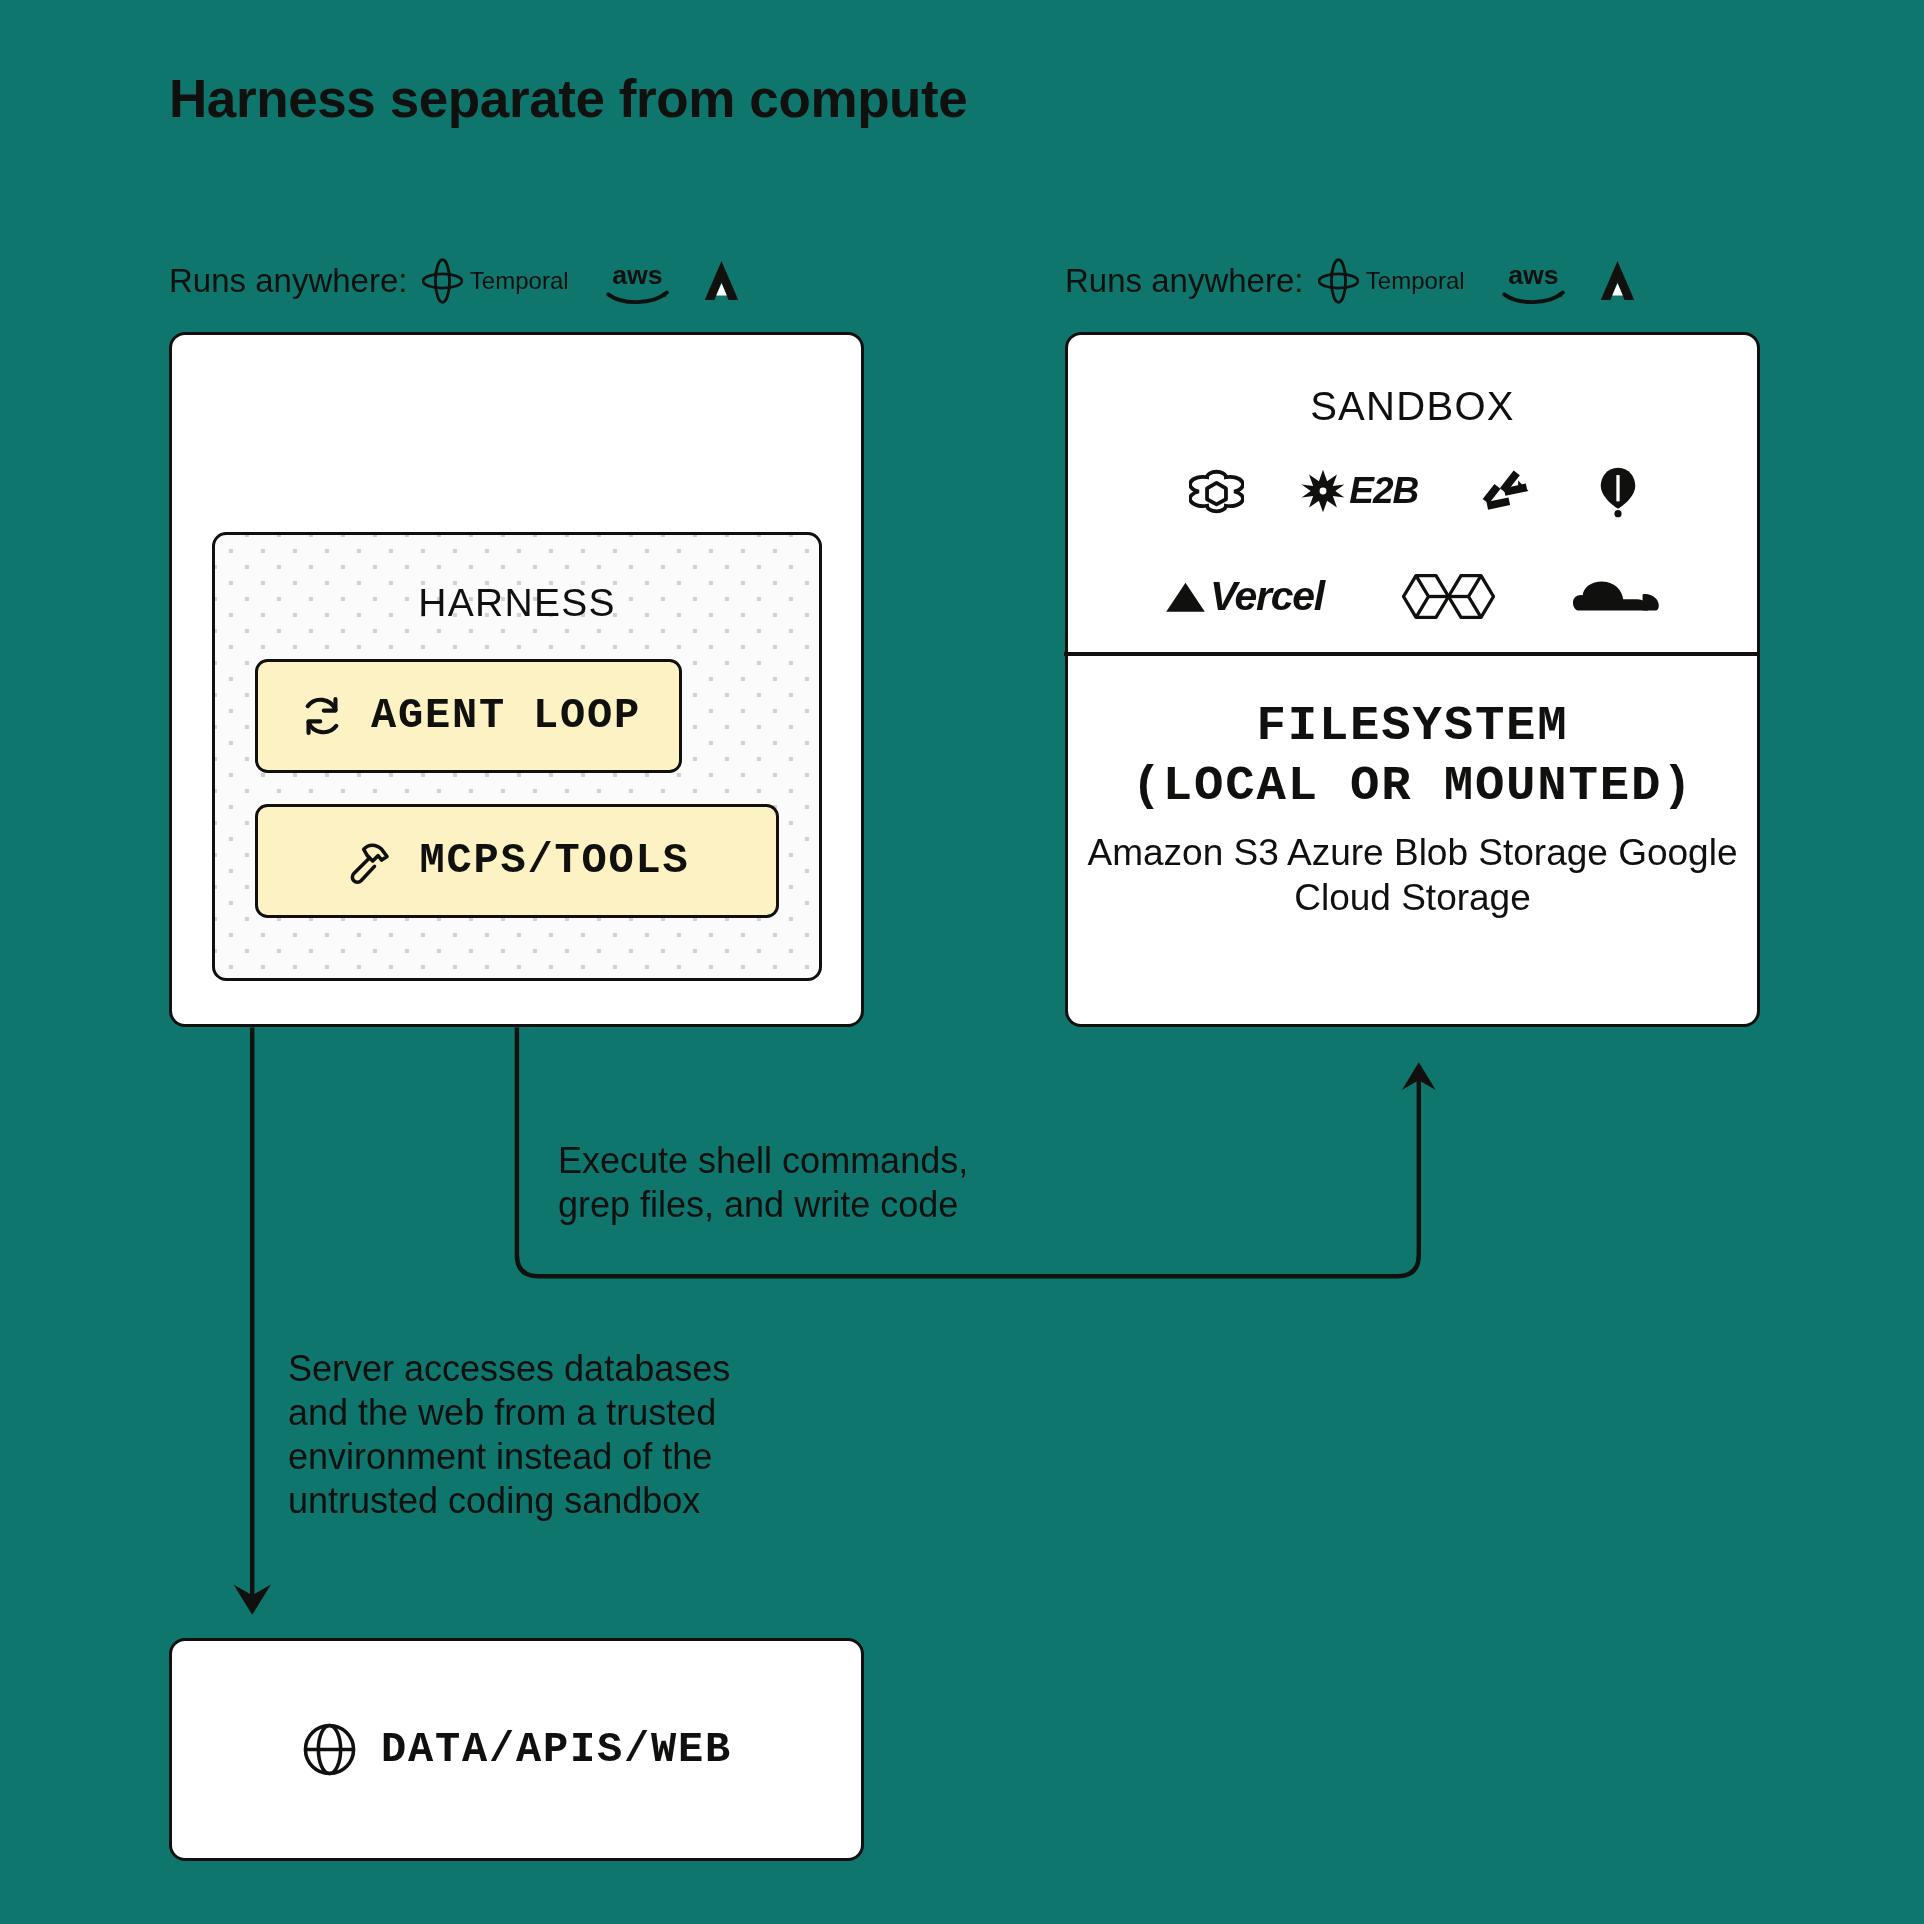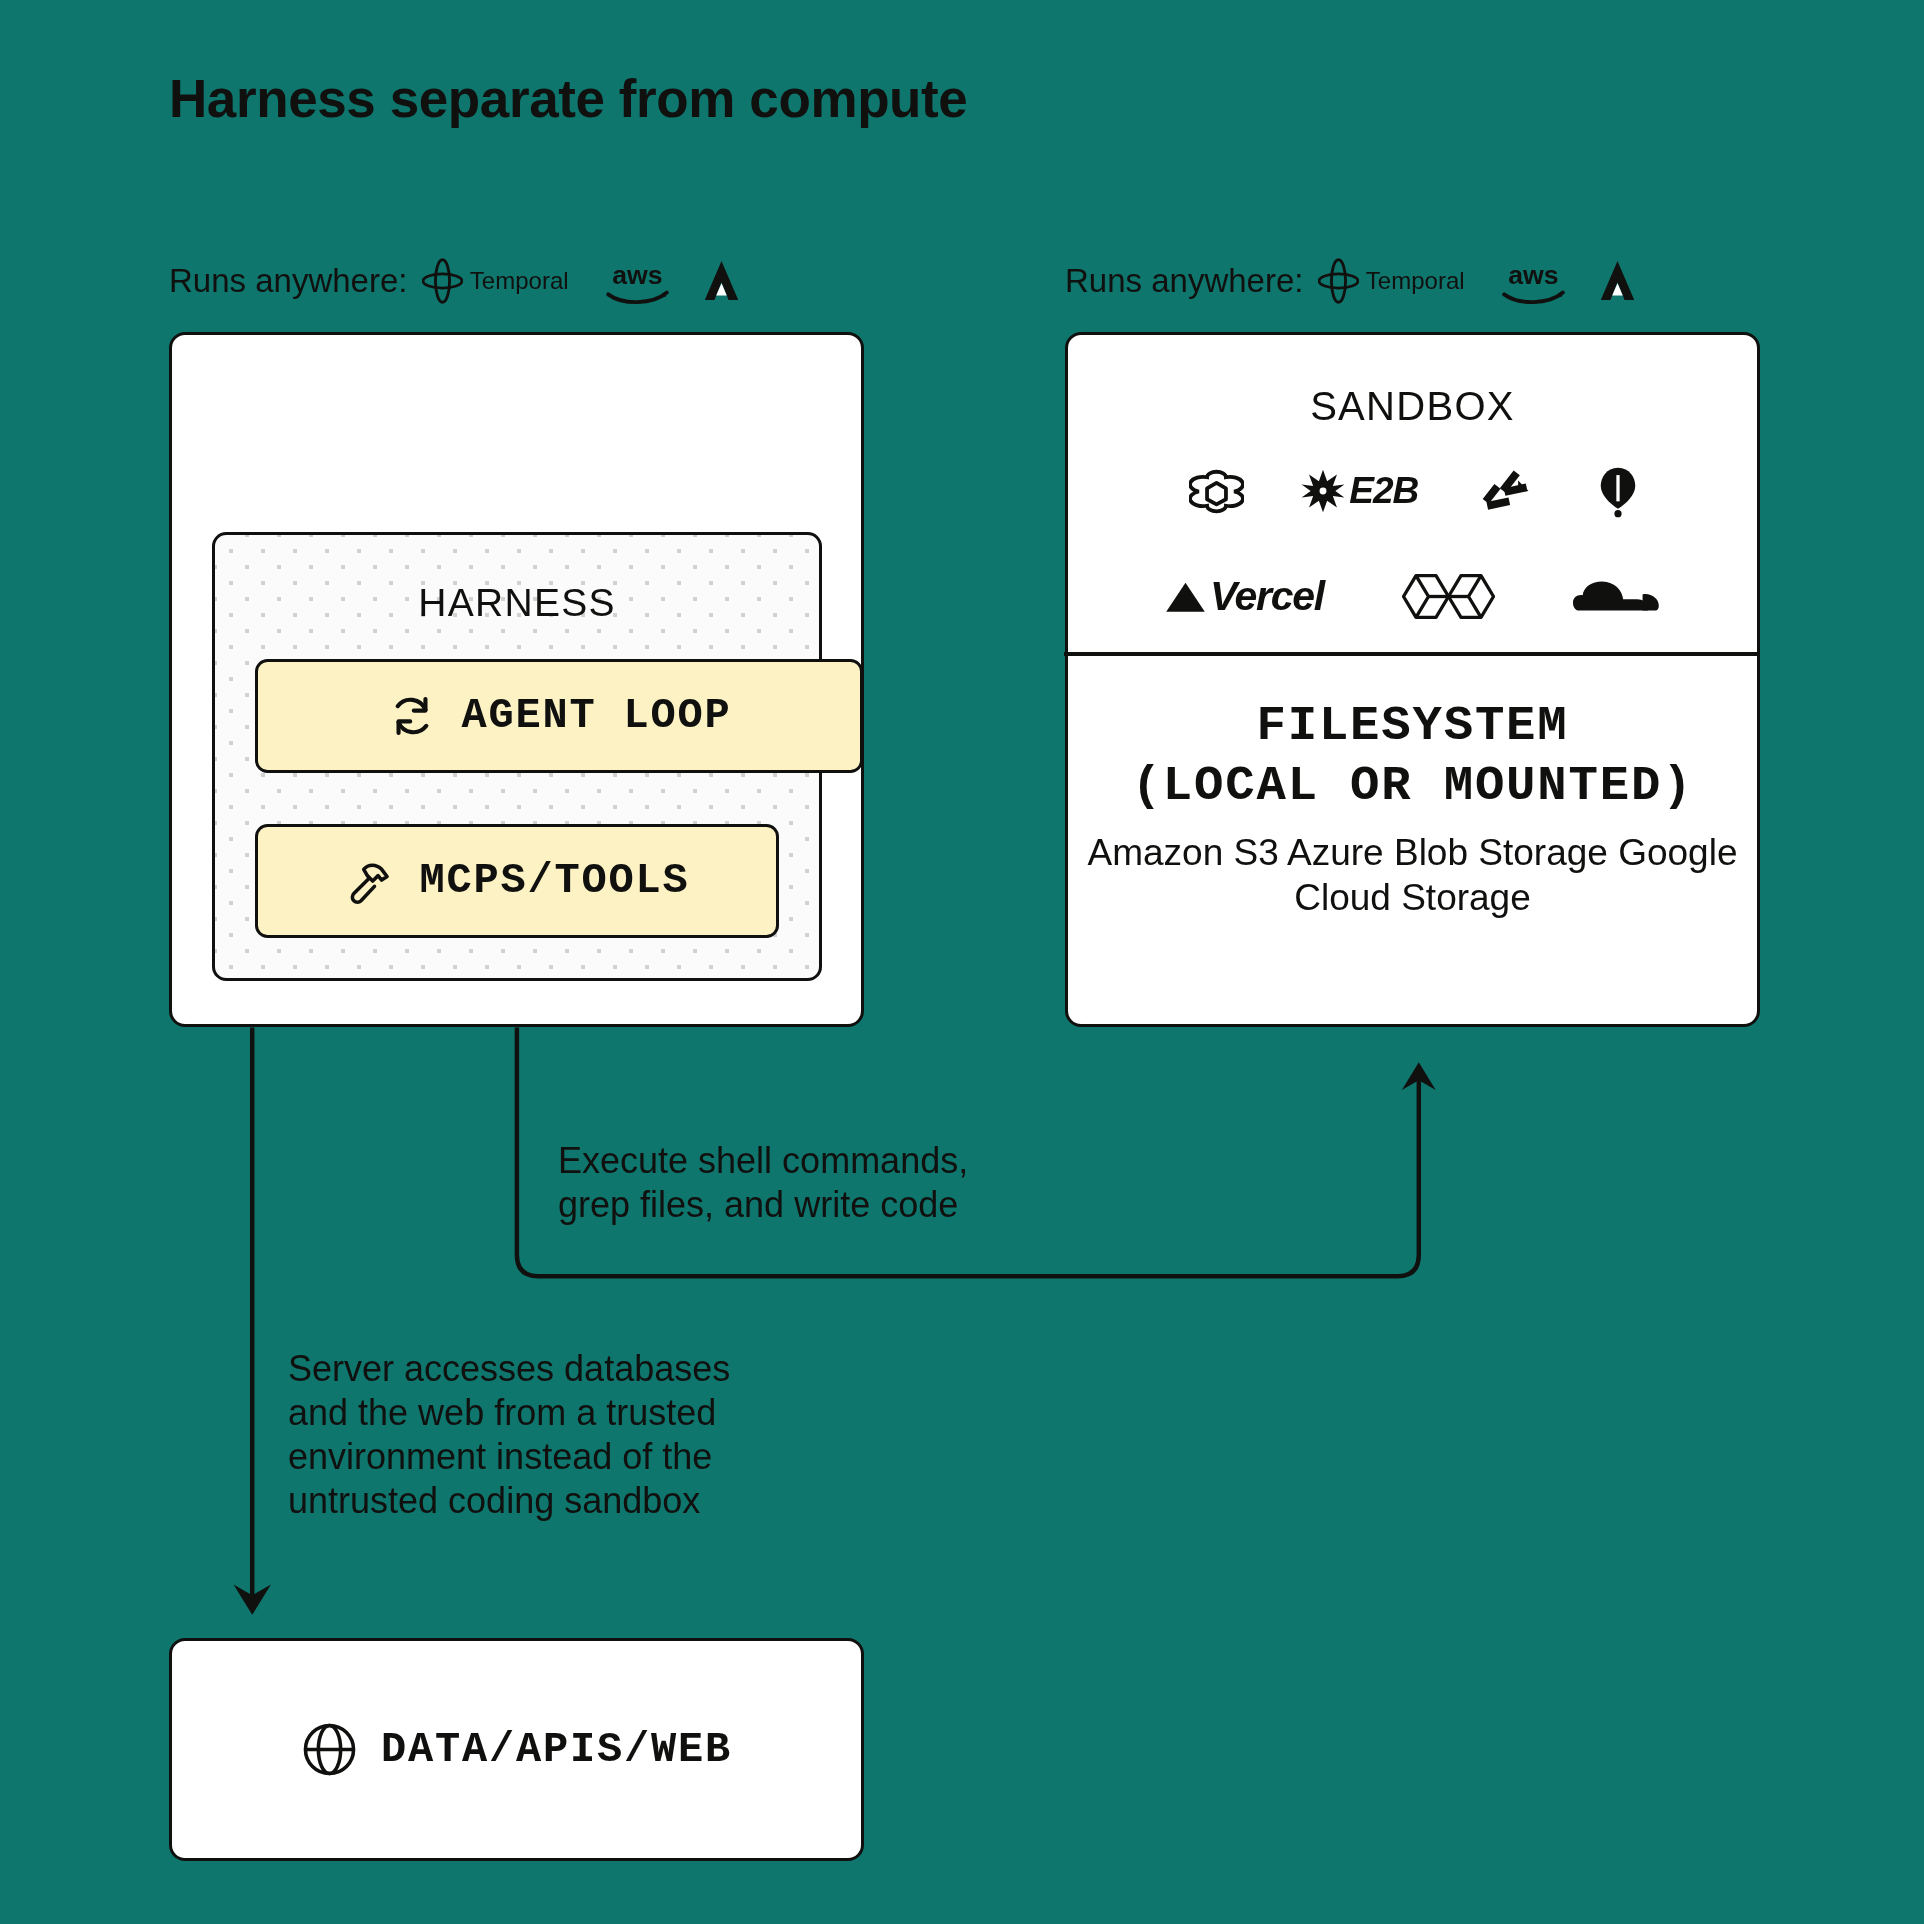--- a/index.html
+++ b/index.html
@@ -245,33 +245,33 @@
     </span>
   </div>
 
   <div class="obox" style="left:169px; top:332px; width:695px; height:695px;"></div>
 
 
   <div class="harness-panel" style="left:212px; top:532px; width:610px; height:449px;">
     <div class="harness-title" style="top:46px;">HARNESS</div>
   </div>
 
-  <div class="ypill" style="left:255px; top:659px; width:608px; height:114px;align-items:center;">
+  <div class="ypill" style="left:255px; top:659px; width:427px; height:114px;align-items:center;">
     <span class="pill-icon">
       <svg viewBox="0 0 58 58" width="52" height="52" aria-hidden="true">
         <path d="M44 22 A18 18 0 0 0 13 18" fill="none" stroke="#10100f" stroke-width="4.6" stroke-linecap="round"></path>
         <path d="M14 36 A18 18 0 0 0 45 40" fill="none" stroke="#10100f" stroke-width="4.6" stroke-linecap="round"></path>
         <path d="M44 10 L44 23 L31 23" fill="none" stroke="#10100f" stroke-width="4.6" stroke-linecap="round" stroke-linejoin="round"></path>
         <path d="M14 48 L14 35 L27 35" fill="none" stroke="#10100f" stroke-width="4.6" stroke-linecap="round" stroke-linejoin="round"></path>
       </svg>
     </span>
     <span class="pill-label">AGENT LOOP</span>
   </div>
 
-  <div class="ypill" style="left:255px; top:824px; width:524px; height:114px;">
+  <div class="ypill" style="left:255px; top:804px; width:524px; height:114px;">
     <span class="pill-icon">
       <svg viewBox="0 0 58 58" width="52" height="52" aria-hidden="true">
         <path d="M22 16 C27 10, 36 10, 42 16 L48 24 L42 28 L38 23 L32 29 L26 23 Z" fill="none" stroke="#10100f" stroke-width="4" stroke-linejoin="round"></path>
         <path d="M27 27 L11 43 A5.5 5.5 0 0 0 19 51 L34 35" fill="none" stroke="#10100f" stroke-width="4" stroke-linejoin="round" stroke-linecap="round"></path>
       </svg>
     </span>
     <span class="pill-label">MCPS/TOOLS</span>
   </div>
 
   <div class="obox" style="left:1065px; top:332px; width:695px; height:695px;">

